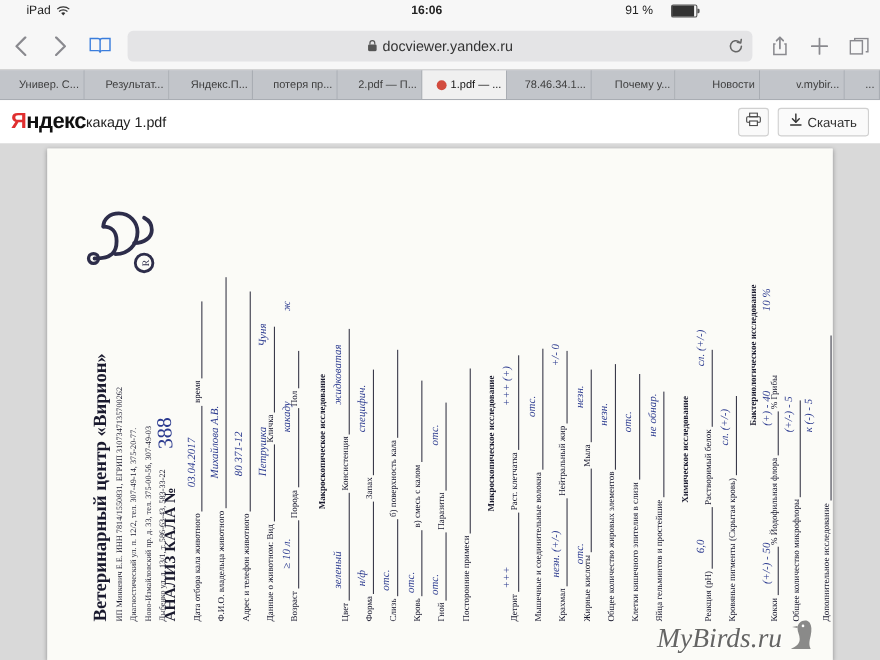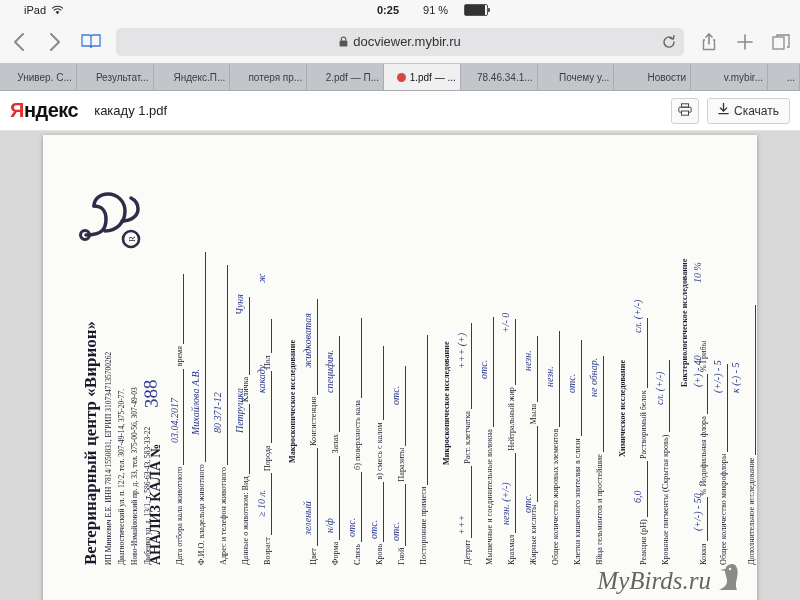--- a/index.html
+++ b/index.html
@@ -32,21 +32,21 @@
     flex: 1;
   }
   .statusbar .center {
     flex: 0 0 auto;
     font-weight: bold;
     font-size: 11px;
   }
   .statusbar .right {
     display: flex;
     align-items: center;
-    justify-content: flex-start;
+    justify-content: center;
     gap: 16px;
     flex: 1;
     font-size: 11px;
     margin-left: 24px;
   }
   .wifi-icon svg { display: block; }
   .battery {
     width: 22px;
     height: 10px;
     border: 1px solid #555;
@@ -167,21 +167,21 @@
     align-items: center;
     padding: 0 10px;
     box-sizing: border-box;
     border-bottom: 1px solid #e3e3e3;
   }
   .ya-logo {
     font-size: 20px;
     font-weight: bold;
     color: #111;
     letter-spacing: -0.5px;
-    margin-right: 16px;
+    margin-right: 0;
   }
   .ya-logo .ya-red { color: #e02f2f; }
   .doc-title {
     font-size: 13px;
     color: #222;
     flex: 1;
   }
   .hdr-actions {
     display: flex;
     align-items: center;
@@ -352,21 +352,21 @@
   <div class="left">
     <span>iPad</span>
     <span class="wifi-icon">
       <svg width="13" height="10" viewBox="0 0 13 10">
         <path d="M6.5 9.2 L4.6 6.9 a3 3 0 0 1 3.8 0 Z" fill="#333"></path>
         <path d="M2.7 5.4 a5.6 5.6 0 0 1 7.6 0" stroke="#333" stroke-width="1.1" fill="none"></path>
         <path d="M1 3.3 a8.4 8.4 0 0 1 11 0" stroke="#333" stroke-width="1.1" fill="none"></path>
       </svg>
     </span>
   </div>
-  <div class="center">0:25</div>
+  <div class="center">16:06</div>
   <div class="right">
     <span>91 %</span>
     <span class="battery">
         <i></i>
       </span>
   </div>
 </div>
 
 <div class="toolbar">
   <span class="tb-icon">
@@ -384,21 +384,21 @@
         <path d="M1 2 h7 a2 2 0 0 1 2 2 v11 a2 2 0 0 0 -2 -2 h-7 z M19 2 h-7 a2 2 0 0 0 -2 2 v11 a2 2 0 0 1 2 -2 h7 z" stroke="currentColor" stroke-width="1.3" fill="none"></path>
       </svg>
   </span>
   <div class="urlbar">
     <span class="lock">
       <svg width="9" height="11" viewBox="0 0 9 11">
           <rect x="0.6" y="4.5" width="7.8" height="6" rx="1.2" fill="#555"></rect>
           <path d="M2.3 4.5 V3.2 a2.2 2.2 0 0 1 4.4 0 V4.5" stroke="#555" stroke-width="1.1" fill="none"></path>
         </svg>
     </span>
-    <span>docviewer.mybir.ru</span>
+    <span>docviewer.yandex.ru</span>
     <span class="reload">
       <svg width="14" height="14" viewBox="0 0 14 14">
           <path d="M12 7 a5 5 0 1 1 -1.6 -3.6" stroke="currentColor" stroke-width="1.4" fill="none" stroke-linecap="round"></path>
           <path d="M11.9 0.8 L11.4 4 L8.3 3.3" stroke="currentColor" stroke-width="1.4" fill="none" stroke-linecap="round" stroke-linejoin="round"></path>
         </svg>
     </span>
   </div>
   <span class="tb-icon">
     <svg width="14" height="18" viewBox="0 0 14 18">
         <path d="M7 1 L7 11" stroke="currentColor" stroke-width="1.6" stroke-linecap="round"></path>

